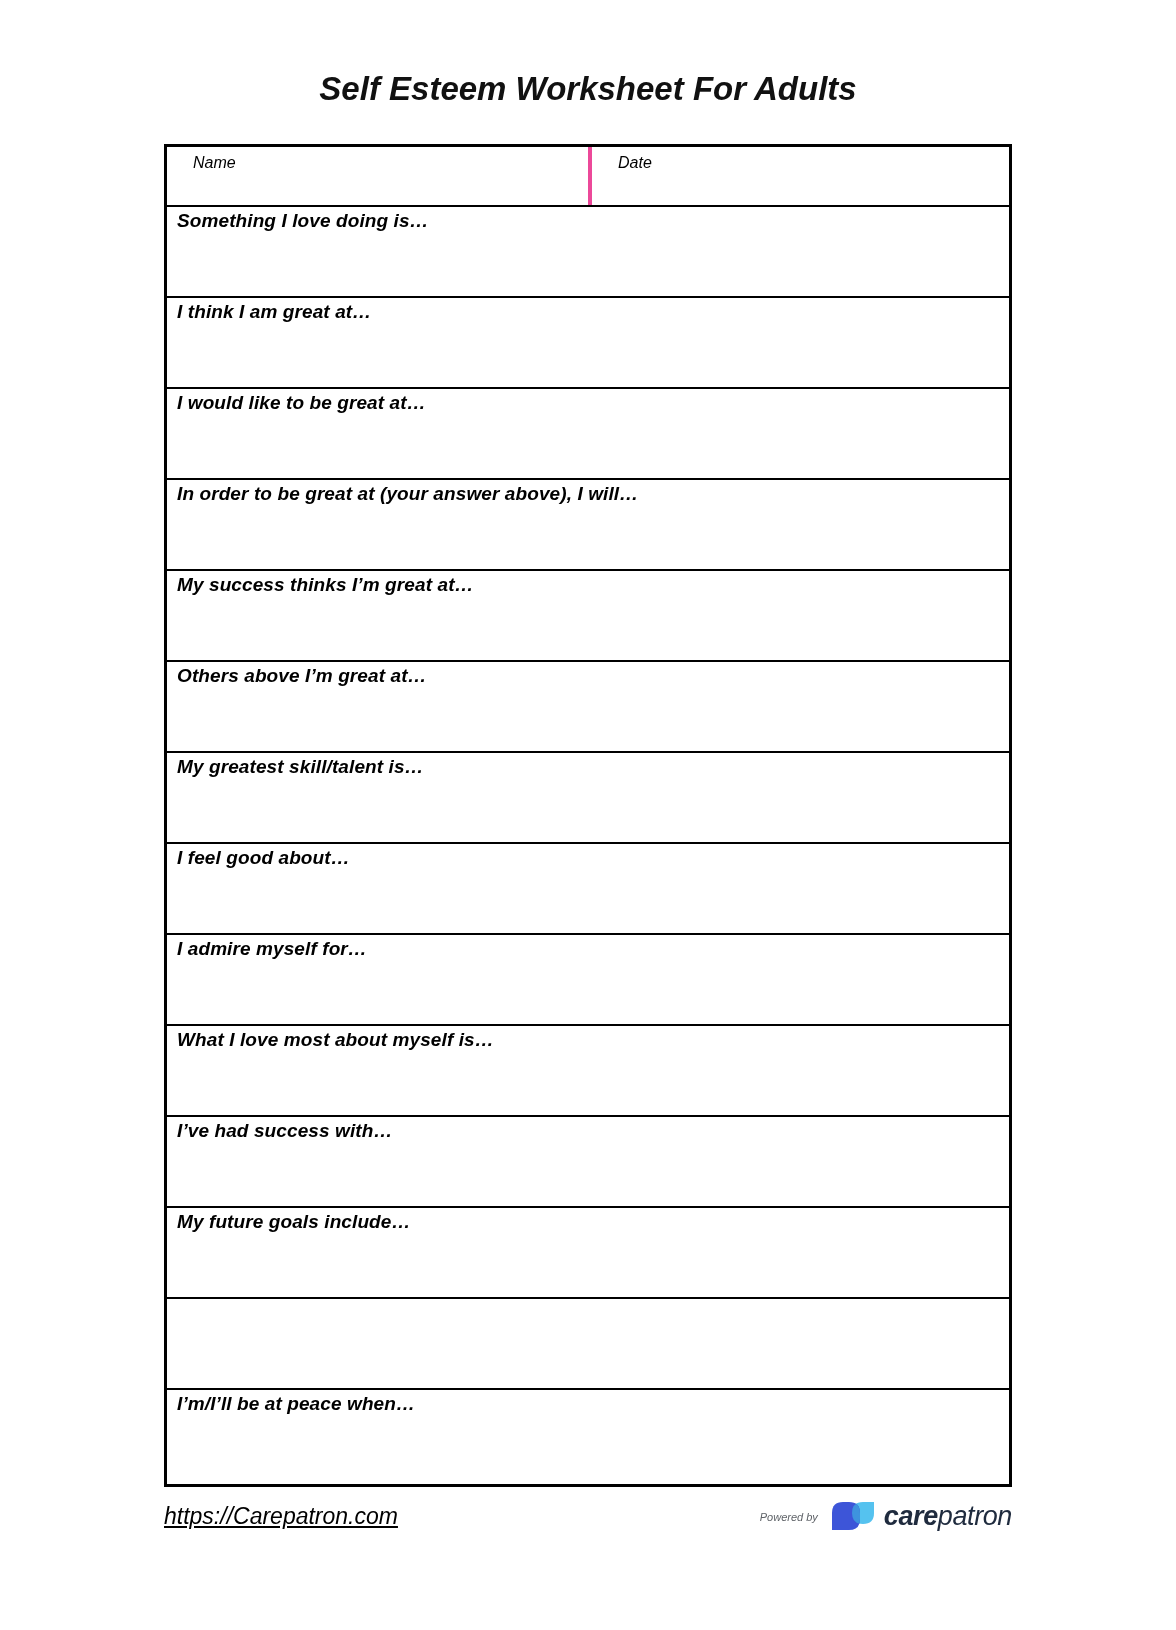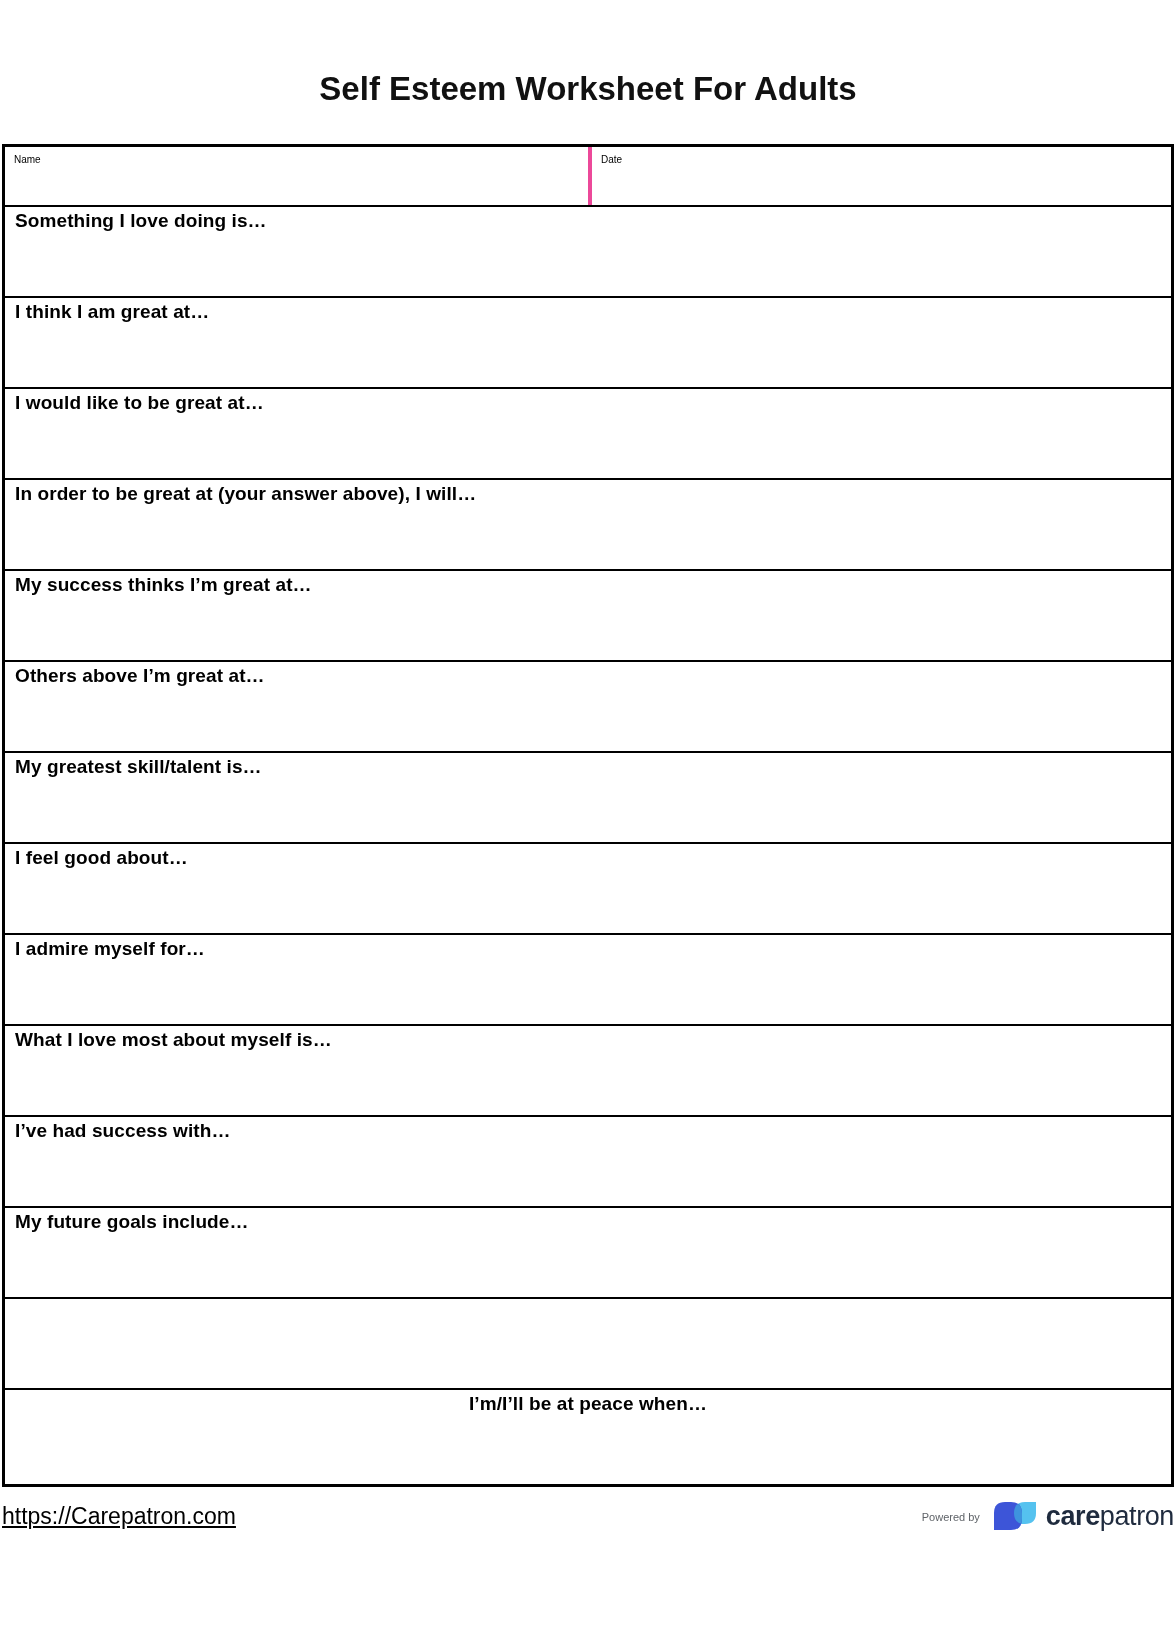--- a/index.html
+++ b/index.html
@@ -3,55 +3,55 @@
 <meta charset="utf-8">
 <style>
   html, body { margin: 0; padding: 0; }
   body {
     width: 1176px; height: 1630px;
     background: #ffffff;
     font-family: "Liberation Sans", sans-serif;
     color: #000000;
     overflow: hidden;
   }
-  .sheet { width: 1172px; margin: 0 auto; }
+  .sheet { width: 848px; margin: 0 auto; font-style: italic; }
   .title {
     text-align: center;
     font-size: 33px;
     font-weight: bold;
     line-height: 1.15;
     margin: 70px 0 0 0;
     color: #111111;
   }
   .worksheet {
     margin-top: 36px;
     border: 3px solid #000000;
     background: #ffffff;
   }
   .header-row {
     display: flex;
     height: 58px;
     border-bottom: 2px solid #000000;
   }
   .header-cell {
     flex: 1 1 50%;
-    padding: 7px 9px;
+    padding: 7px 26px;
     box-sizing: border-box;
-    font-size: 10px;
+    font-size: 16px;
     font-weight: normal;
   }
   .header-cell + .header-cell { border-left: 4px solid #ec4899; }
   .q-row {
     height: 89px;
     border-bottom: 2px solid #000000;
     box-sizing: content-box;
     display: flex;
     flex-direction: column;
   }
-  .q-row:last-child { border-bottom: none; height: 94px; text-align: center; }
+  .q-row:last-child { border-bottom: none; height: 94px; }
   .q-label {
     padding: 3px 10px 0 10px;
     font-size: 19px;
     font-weight: bold;
     letter-spacing: 0.1px;
   }
   .q-answer { flex: 1; }
   .footer {
     margin-top: 8px;
     display: flex;

